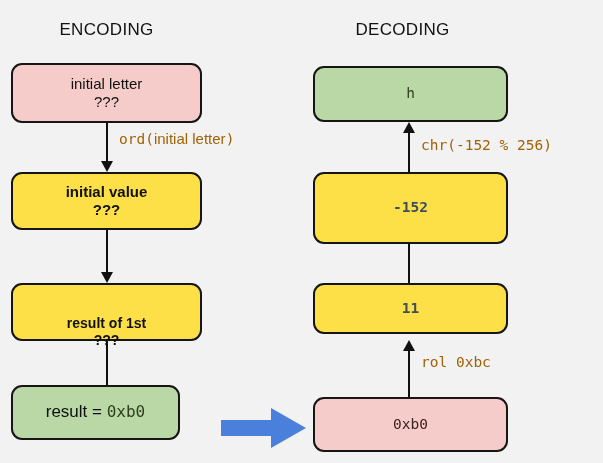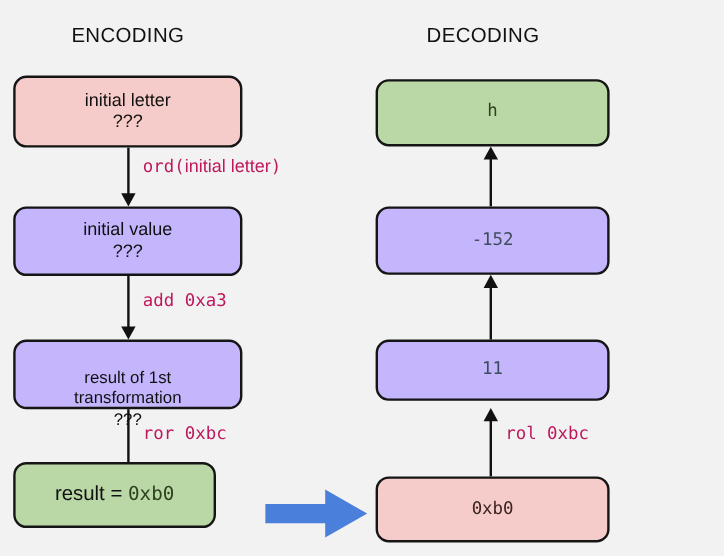--- a/index.html
+++ b/index.html
@@ -41,21 +41,21 @@
     align-items: center;
     justify-content: center;
     text-align: center;
     line-height: 1.22;
     font-family: "Liberation Sans", sans-serif;
     font-size: 15px;
     color: #111111;
     z-index: 3;
   }
   .node.pink  { background: #f6ccca; }
-  .node.blue  { background: #c4b5fd; }
+  .node.blue  { background: #fde047; font-weight: bold; }
   .node.green { background: #b9d8a6; }
 
   .node .inner { padding: 0 6px; }
 
   .mono {
     font-family: "DejaVu Sans Mono", "Liberation Mono", monospace;
     font-size: 14px;
     letter-spacing: 0px;
   }
   .node .mono { font-size: 14.5px; }
@@ -88,21 +88,21 @@
   .arrow.up .head {
     border-left: 6.5px solid transparent;
     border-right: 6.5px solid transparent;
     border-bottom: 11px solid #111111;
   }
 
   .arrow-label {
     position: absolute;
     font-family: "DejaVu Sans Mono", "Liberation Mono", monospace;
     font-size: 14.5px;
-    color: #be185d;
+    color: #a16207;
     white-space: nowrap;
     z-index: 4;
   }
   .arrow-label .sans {
     font-family: "Liberation Sans", sans-serif;
     font-size: 15px;
   }
 
   
   #big-arrow {
@@ -141,56 +141,54 @@
     <div class="inner">
       <div>initial value</div>
       <div>???</div>
     </div>
   </div>
 
   <div class="arrow down" style="left:106px; top:230px; height:53px;">
     <div class="shaft" style="top:0; height:43px;"></div>
     <div class="head" style="top:42px;"></div>
   </div>
-  <div class="arrow-label" style="left:119px; top:243px;">add 0xa3</div>
 
   <div class="node blue" style="left:11px; top:283px; width:191px; height:58px;">
     <div class="inner" style="font-size:14px;margin-top:40px;">
       <div>result of 1st</div>
-      <div>transformation</div>
       <div>???</div>
     </div>
   </div>
 
   <div class="arrow down" style="left:106px; top:341px; height:56px;">
     <div class="shaft" style="top:0; height:46px;"></div>
     <div class="head" style="top:45px;"></div>
   </div>
-  <div class="arrow-label" style="left:119px; top:354px;">ror 0xbc</div>
 
   <div class="node green" style="left:11px; top:385px; width:169px; height:55px;">
     <div class="inner">
       <span style="font-size:17px;">result = </span><span class="mono" style="font-size:16px;">0xb0</span>
     </div>
   </div>
 
   <svg id="big-arrow" viewBox="0 0 86 44">
     <polygon points="0,14 50,14 50,2 85,22 50,42 50,30 0,30" fill="#4a7fdc"></polygon>
   </svg>
 
   <div class="node green" style="left:313px; top:66px; width:195px; height:56px;">
     <div class="inner mono">h</div>
   </div>
 
   <div class="arrow up" style="left:408px; top:122px; height:50px;">
     <div class="shaft" style="top:10px; height:40px;"></div>
     <div class="head" style="top:0;"></div>
   </div>
-
-  <div class="node blue" style="left:313px; top:172px; width:195px; height:57px;">
+  <div class="arrow-label" style="left:421px; top:137px;">chr(-152 % 256)</div>
+
+  <div class="node blue" style="left:313px; top:172px; width:195px; height:72px;">
     <div class="inner mono">-152</div>
   </div>
 
   <div class="arrow up" style="left:408px; top:229px; height:54px;">
     <div class="shaft" style="top:10px; height:44px;"></div>
     <div class="head" style="top:0;"></div>
   </div>
 
   <div class="node blue" style="left:313px; top:283px; width:195px; height:51px;">
     <div class="inner mono">11</div>

